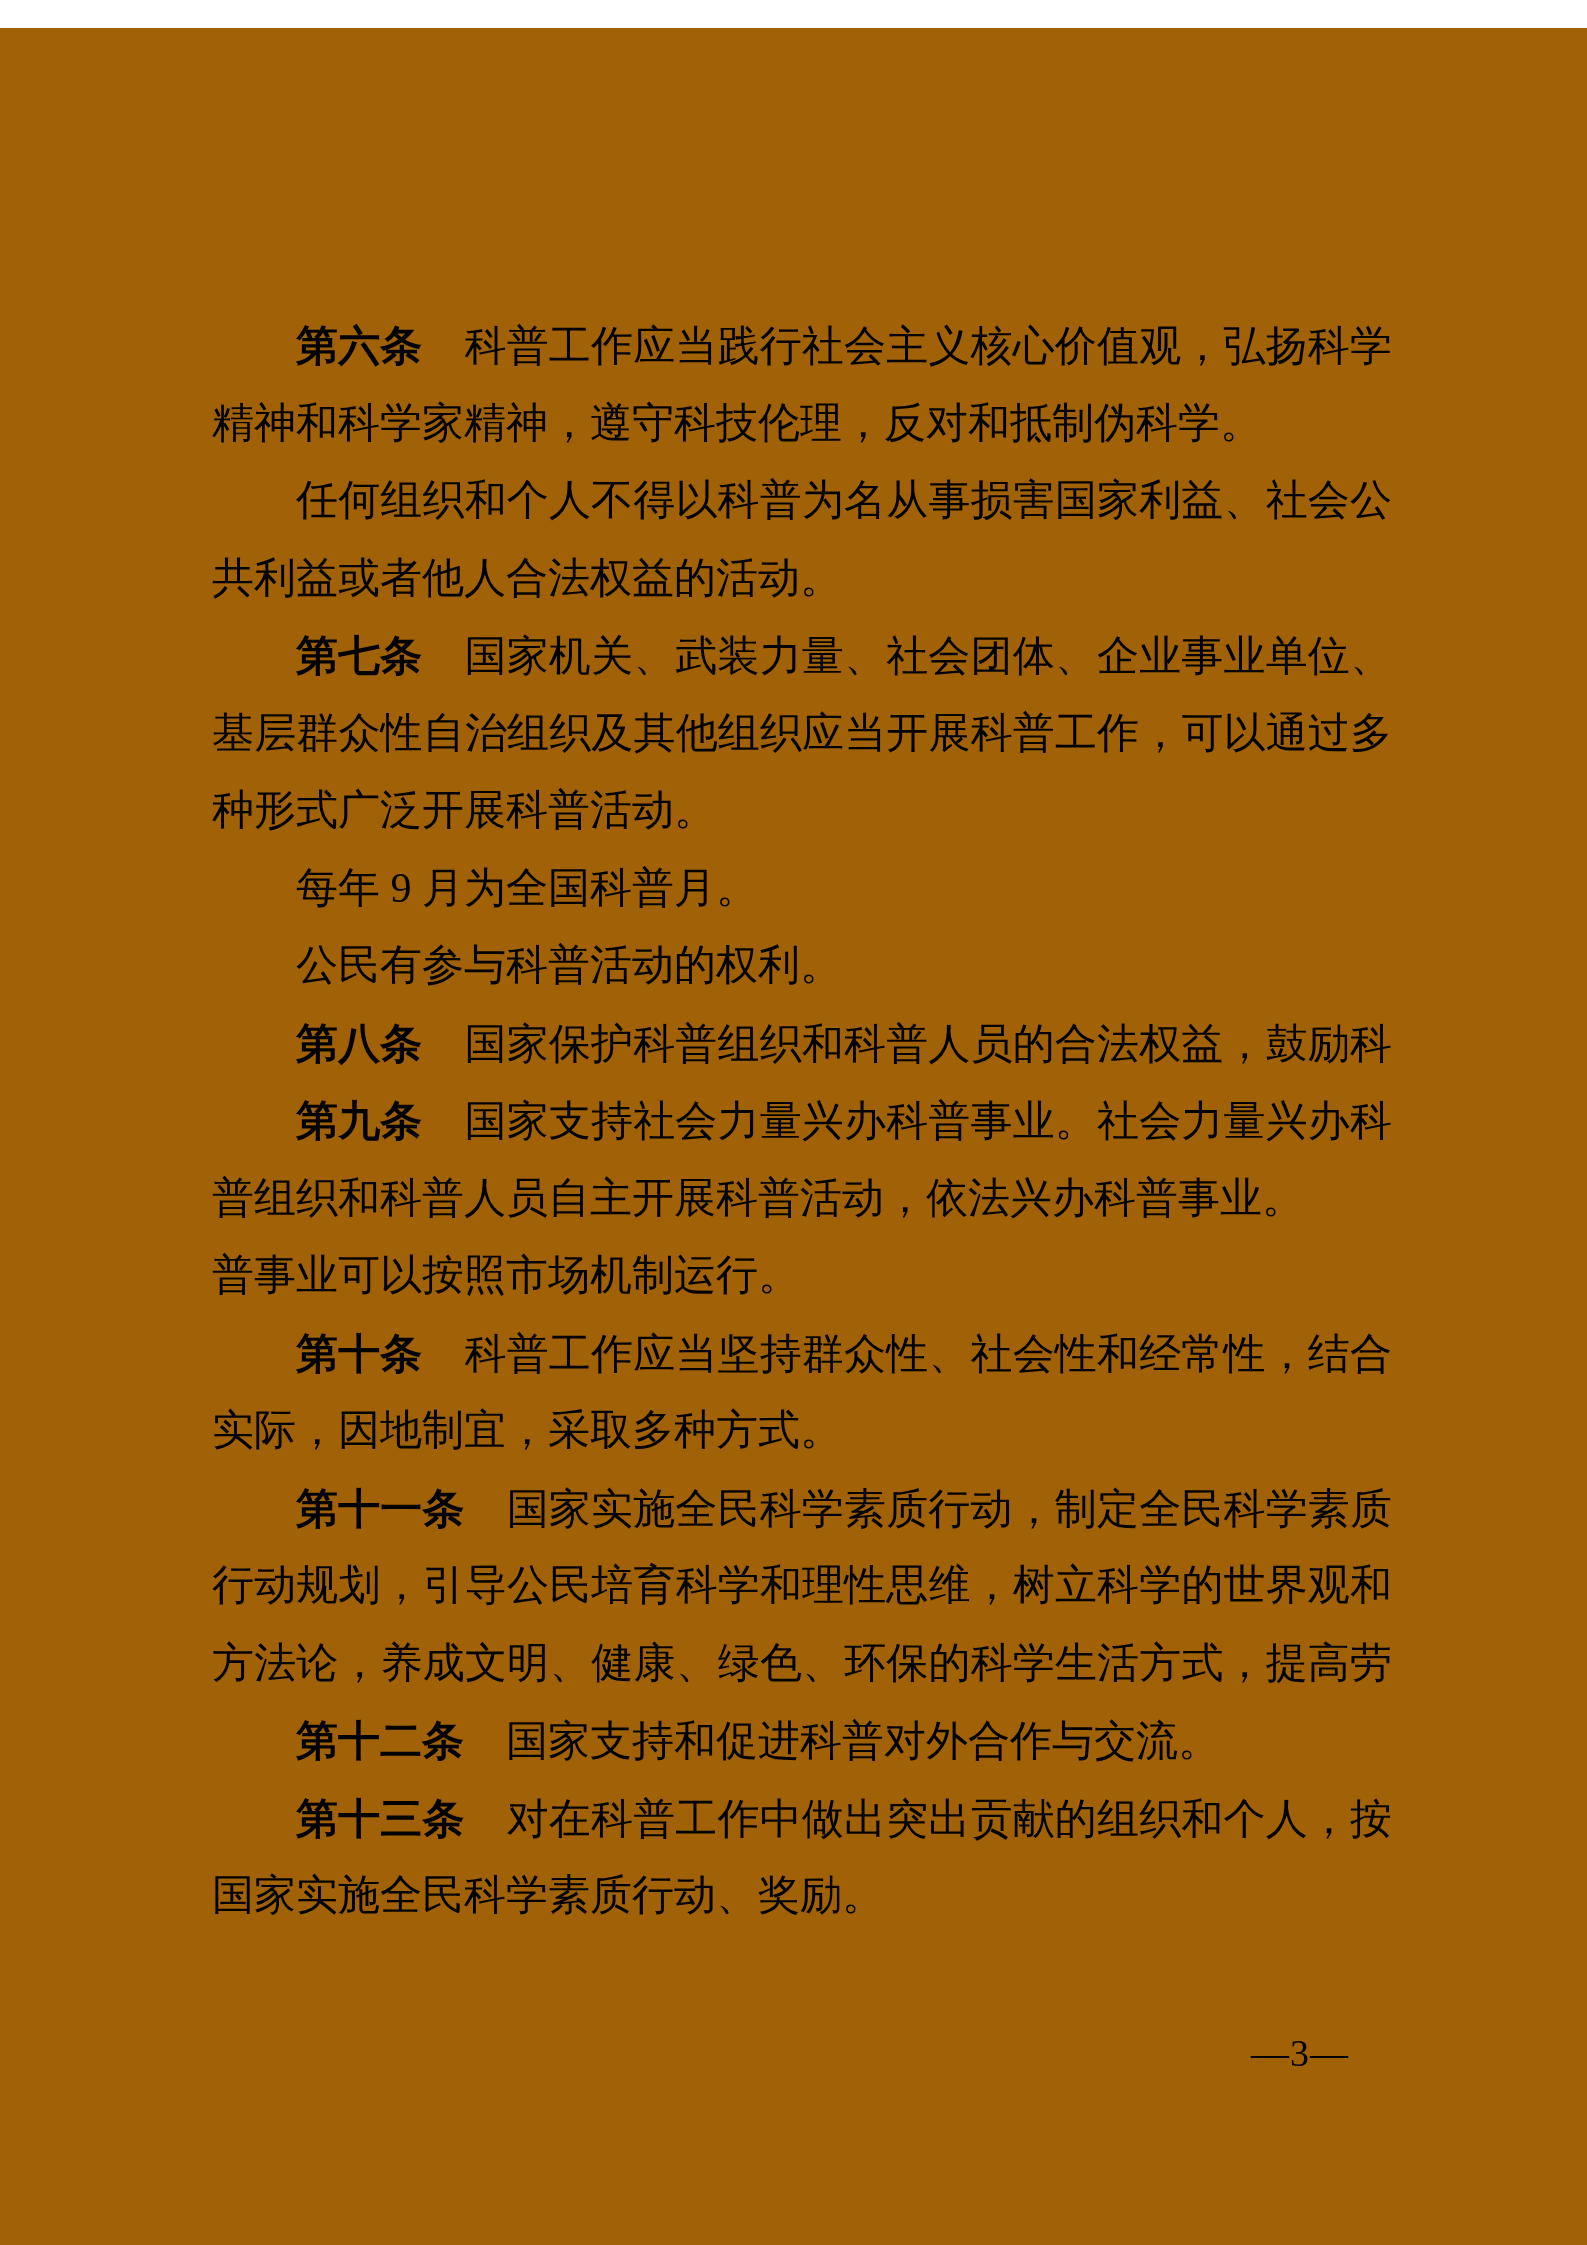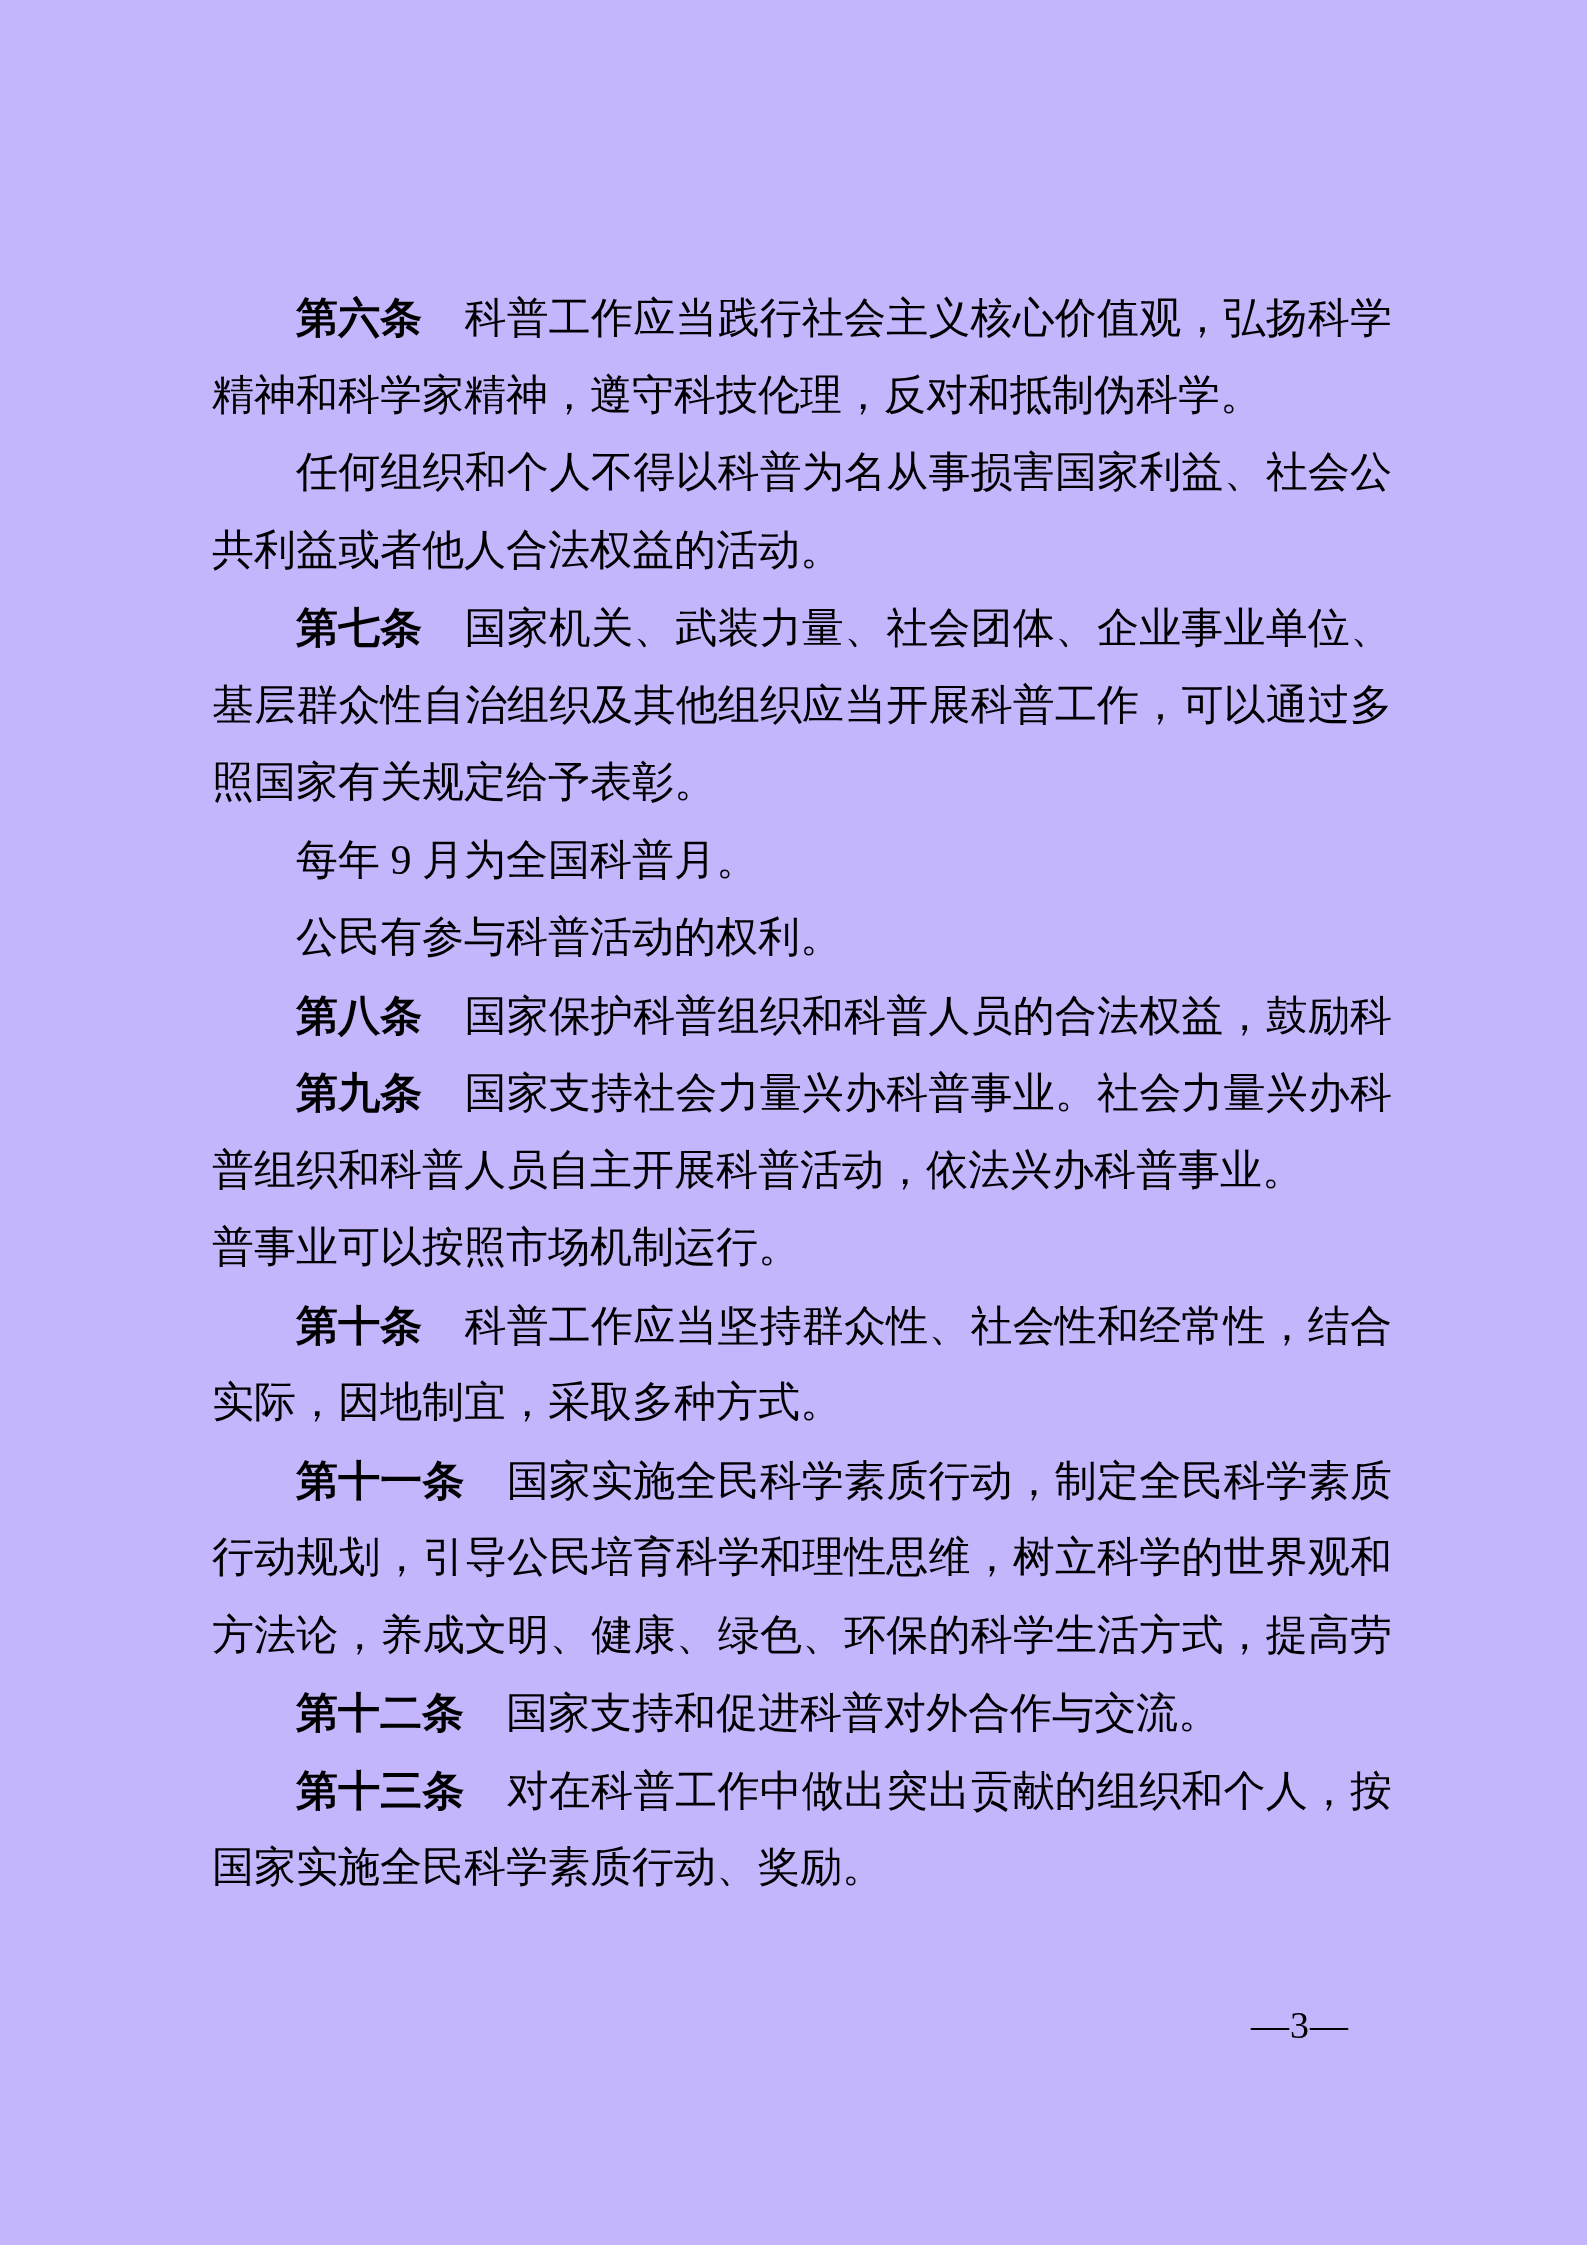--- a/index.html
+++ b/index.html
@@ -11,21 +11,22 @@
     height: 2245px;
     position: relative;
     background: #ffffff;
     font-family: "Liberation Serif", serif;
     color: #000000;
     overflow: hidden;
   }
   .page {
     position: absolute;
     inset: 0;
-    background: #c4b5fd;
+    background: #a16207;
+    margin-top: 28px;
   }
   .doc-body {
     position: absolute;
     left: 212px;
     top: 279px;
     width: 1180px;
   }
   .line {
     box-sizing: border-box;
     width: 100%;
@@ -66,21 +67,21 @@
 <body>
 
 <div class="page">
   <div class="doc-body">
       <div class="line first"><span class="lead">第六条</span><span>科普工作应当践行社会主义核心价值观，弘扬科学</span></div>
       <div class="line last">精神和科学家精神，遵守科技伦理，反对和抵制伪科学。</div>
       <div class="line first">任何组织和个人不得以科普为名从事损害国家利益、社会公</div>
       <div class="line last">共利益或者他人合法权益的活动。</div>
       <div class="line first"><span class="lead">第七条</span><span>国家机关、武装力量、社会团体、企业事业单位、</span></div>
       <div class="line">基层群众性自治组织及其他组织应当开展科普工作，可以通过多</div>
-      <div class="line last">照国家有关规定给予表彰。</div>
+      <div class="line last">种形式广泛开展科普活动。</div>
       <div class="line first last">每年 9 月为全国科普月。</div>
       <div class="line first last">公民有参与科普活动的权利。</div>
       <div class="line first"><span class="lead">第八条</span><span>国家保护科普组织和科普人员的合法权益，鼓励科</span></div>
       <div class="line first"><span class="lead">第九条</span><span>国家支持社会力量兴办科普事业。社会力量兴办科</span></div>
       <div class="line last">普组织和科普人员自主开展科普活动，依法兴办科普事业。</div>
       <div class="line last">普事业可以按照市场机制运行。</div>
       <div class="line first"><span class="lead">第十条</span><span>科普工作应当坚持群众性、社会性和经常性，结合</span></div>
       <div class="line last">实际，因地制宜，采取多种方式。</div>
       <div class="line first"><span class="lead">第十一条</span><span>国家实施全民科学素质行动，制定全民科学素质</span></div>
       <div class="line">行动规划，引导公民培育科学和理性思维，树立科学的世界观和</div>

